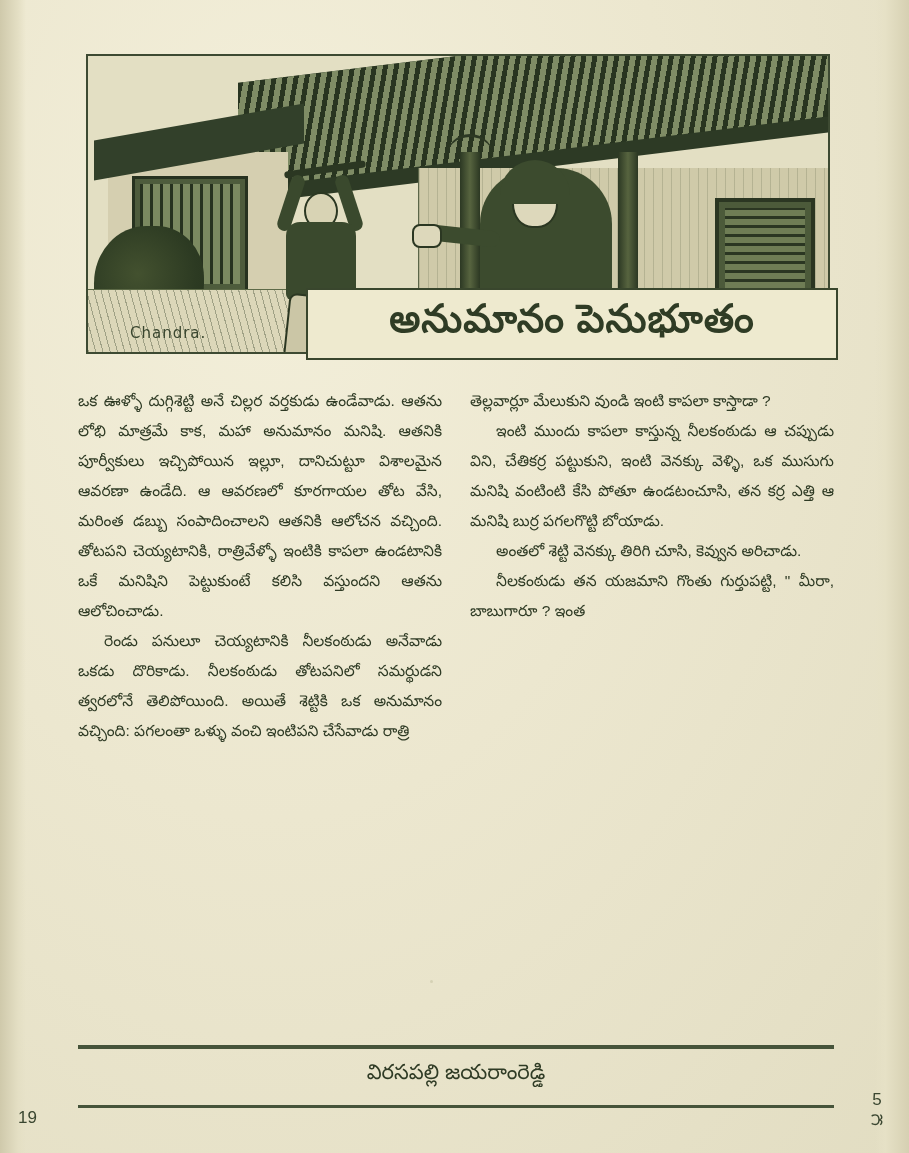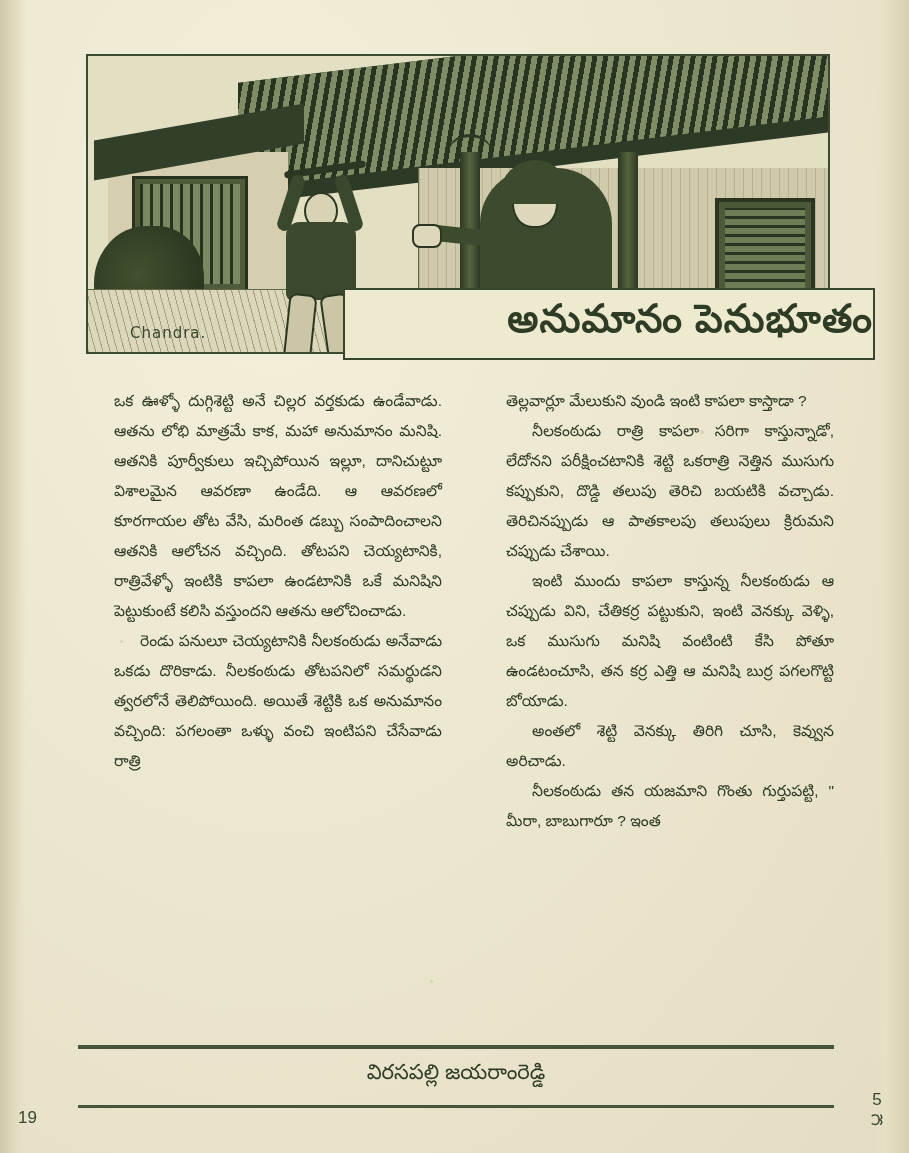--- a/index.html
+++ b/index.html
@@ -218,22 +218,21 @@
   .title-band {
     position: absolute;
     left: 228px;
     top: 242px;
     width: 528px;
     height: 68px;
     background: #eeeacf;
     border: 2px solid #39462d;
     display: flex;
     align-items: center;
-    justify-content: flex-end;
-    margin-left: 37px;
+    justify-content: center;
   }
   .title-text {
     font-family: "Liberation Sans", sans-serif;
     font-size: 39px;
     font-weight: bold;
     color: #2f3c25;
     letter-spacing: 1px;
     white-space: nowrap;
   }
 
@@ -244,21 +243,20 @@
     margin-top: 30px;
     width: 756px;
   }
   .col {
     width: 364px;
     font-family: "Liberation Sans", sans-serif;
     font-size: 15.5px;
     line-height: 30px;
     color: #2e3a24;
     text-align: justify;
-    margin-left: 36px;
   }
   .col p {
     margin: 0 0 0 0;
     text-align: justify;
     text-justify: inter-word;
   }
   .col p + p { margin-top: 0px; }
   .indent { text-indent: 26px; }
 
   
@@ -354,21 +352,20 @@
       </div>
     </div>
 
     <div class="columns">
       <div class="col">
         <p>ఒక ఊళ్ళో దుగ్గిశెట్టి అనే చిల్లర వర్తకుడు ఉండేవాడు. ఆతను లోభి మాత్రమే కాక, మహా అనుమానం మనిషి. ఆతనికి పూర్వీకులు ఇచ్చిపోయిన ఇల్లూ, దానిచుట్టూ విశాలమైన ఆవరణా ఉండేది. ఆ ఆవరణలో కూరగాయల తోట వేసి, మరింత డబ్బు సంపాదించాలని ఆతనికి ఆలోచన వచ్చింది. తోటపని చెయ్యటానికి, రాత్రివేళ్ళో ఇంటికి కాపలా ఉండటానికి ఒకే మనిషిని పెట్టుకుంటే కలిసి వస్తుందని ఆతను ఆలోచించాడు.</p>
         <p class="indent">రెండు పనులూ చెయ్యటానికి నీలకంఠుడు అనేవాడు ఒకడు దొరికాడు. నీలకంఠుడు తోటపనిలో సమర్థుడని త్వరలోనే తెలిపోయింది. అయితే శెట్టికి ఒక అనుమానం వచ్చింది: పగలంతా ఒళ్ళు వంచి ఇంటిపని చేసేవాడు రాత్రి</p>
       </div>
       <div class="col">
         <p>తెల్లవార్లూ మేలుకుని వుండి ఇంటి కాపలా కాస్తాడా ?</p>
-        <p class="indent">నీలకంఠుడు రాత్రి కాపలా సరిగా కాస్తున్నాడో, లేదోనని పరీక్షించటానికి శెట్టి ఒకరాత్రి నెత్తిన ముసుగు కప్పుకుని, దొడ్డి తలుపు తెరిచి బయటికి వచ్చాడు. తెరిచినప్పుడు ఆ పాతకాలపు తలుపులు క్రిరుమని చప్పుడు చేశాయి.</p>
         <p class="indent">ఇంటి ముందు కాపలా కాస్తున్న నీలకంఠుడు ఆ చప్పుడు విని, చేతికర్ర పట్టుకుని, ఇంటి వెనక్కు వెళ్ళి, ఒక ముసుగు మనిషి వంటింటి కేసి పోతూ ఉండటంచూసి, తన కర్ర ఎత్తి ఆ మనిషి బుర్ర పగలగొట్టి బోయాడు.</p>
         <p class="indent">అంతలో శెట్టి వెనక్కు తిరిగి చూసి, కెవ్వున అరిచాడు.</p>
         <p class="indent">నీలకంఠుడు తన యజమాని గొంతు గుర్తుపట్టి, " మీరా, బాబుగారూ ? ఇంత</p>
       </div>
     </div>
   </div>
 
   <div class="rule top"></div>
   <div class="byline">విరసపల్లి జయరాంరెడ్డి</div>
   <div class="rule bottom"></div>

